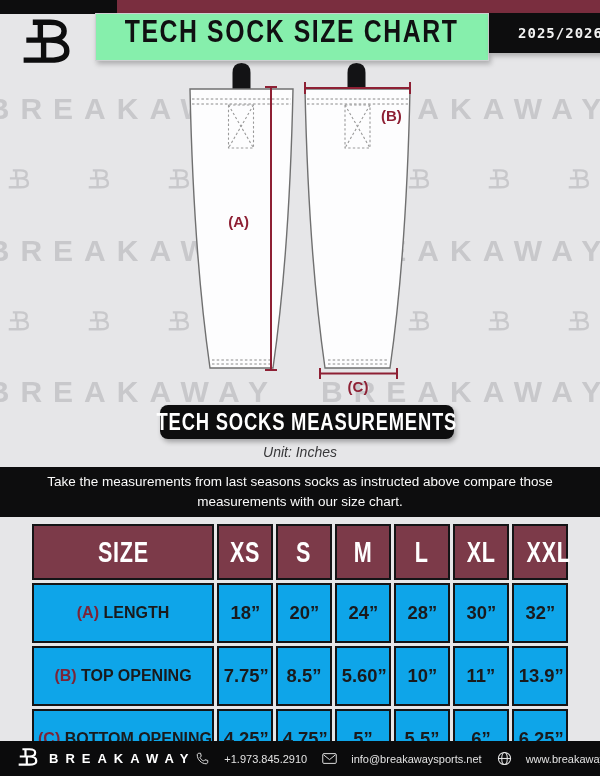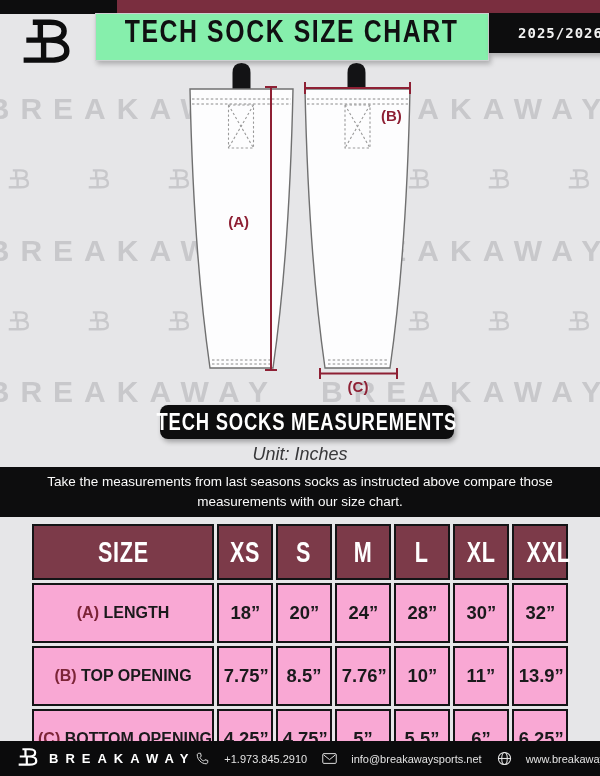--- a/index.html
+++ b/index.html
@@ -54,21 +54,21 @@
     border-radius:8px;display:flex;align-items:center;justify-content:center;
     box-shadow:2px 3px 5px rgba(0,0,0,.3);
     margin-left:17px;
   }
   .badge span{
     color:#fff;font-size:23px;font-weight:bold;letter-spacing:1px;
     transform:scaleX(.8);white-space:nowrap;
   }
   .unit-note{
     position:absolute;left:0;top:444px;width:600px;text-align:center;
-    font-style:italic;font-size:18px;color:#38383a;
+    font-style:italic;font-size:14px;color:#38383a;
   }
   .instruction-bar{
     position:absolute;left:0;top:467px;width:600px;height:50px;background:#0d0d0e;
     display:flex;align-items:center;justify-content:center;
   }
   .instruction-bar p{
     margin:0;max-width:522px;text-align:center;color:#fafafa;
     font-size:13.5px;line-height:1.5;
   }
   
@@ -77,21 +77,21 @@
     border-collapse:separate;border-spacing:3px;table-layout:fixed;
   }
   .size-table th,.size-table td{
     border:2px solid #141416;text-align:center;vertical-align:middle;padding:4px;
   }
   .size-table th{background:#7c3a49;height:44px;}
   .size-table th span{
     display:inline-block;color:#fff;font-size:30px;font-weight:bold;
     letter-spacing:1px;transform:scaleX(.72);white-space:nowrap;
   }
-  .size-table td{background:#f9a8d4;height:48px;text-align:center;}
+  .size-table td{background:#0ea5e9;height:48px;text-align:center;}
   .cell-value{font-size:19px;font-weight:bold;color:#1a1a1c;transform:scaleX(.97);display:inline-block;white-space:nowrap;}
   .row-label{font-size:16px;font-weight:bold;color:#1a1a1c;white-space:nowrap;}
   .row-label .prefix{color:#7c2437;}
   
   .footer{
     position:absolute;left:0;top:741px;width:600px;height:35px;background:#0b0b0c;
     display:flex;align-items:center;box-sizing:border-box;padding:0 14px 0 18px;
   }
   .brand{display:flex;align-items:center;gap:9px;}
   .brand svg{width:22px;height:25px;color:#ffffff;}
@@ -277,21 +277,21 @@
       <td><span class="cell-value">28”</span></td>
       <td><span class="cell-value">30”</span></td>
       <td><span class="cell-value">32”</span></td>
     </tr>
     <tr>
       <td>
         <span class="row-label"><span class="prefix">(B)</span> <span>TOP OPENING</span></span>
       </td>
       <td><span class="cell-value">7.75”</span></td>
       <td><span class="cell-value">8.5”</span></td>
-      <td><span class="cell-value">7.76”</span></td>
+      <td><span class="cell-value">5.60”</span></td>
       <td><span class="cell-value">10”</span></td>
       <td><span class="cell-value">11”</span></td>
       <td><span class="cell-value">13.9”</span></td>
     </tr>
     <tr>
       <td>
         <span class="row-label"><span class="prefix">(C)</span> <span>BOTTOM OPENING</span></span>
       </td>
       <td><span class="cell-value">4.25”</span></td>
       <td><span class="cell-value">4.75”</span></td>

